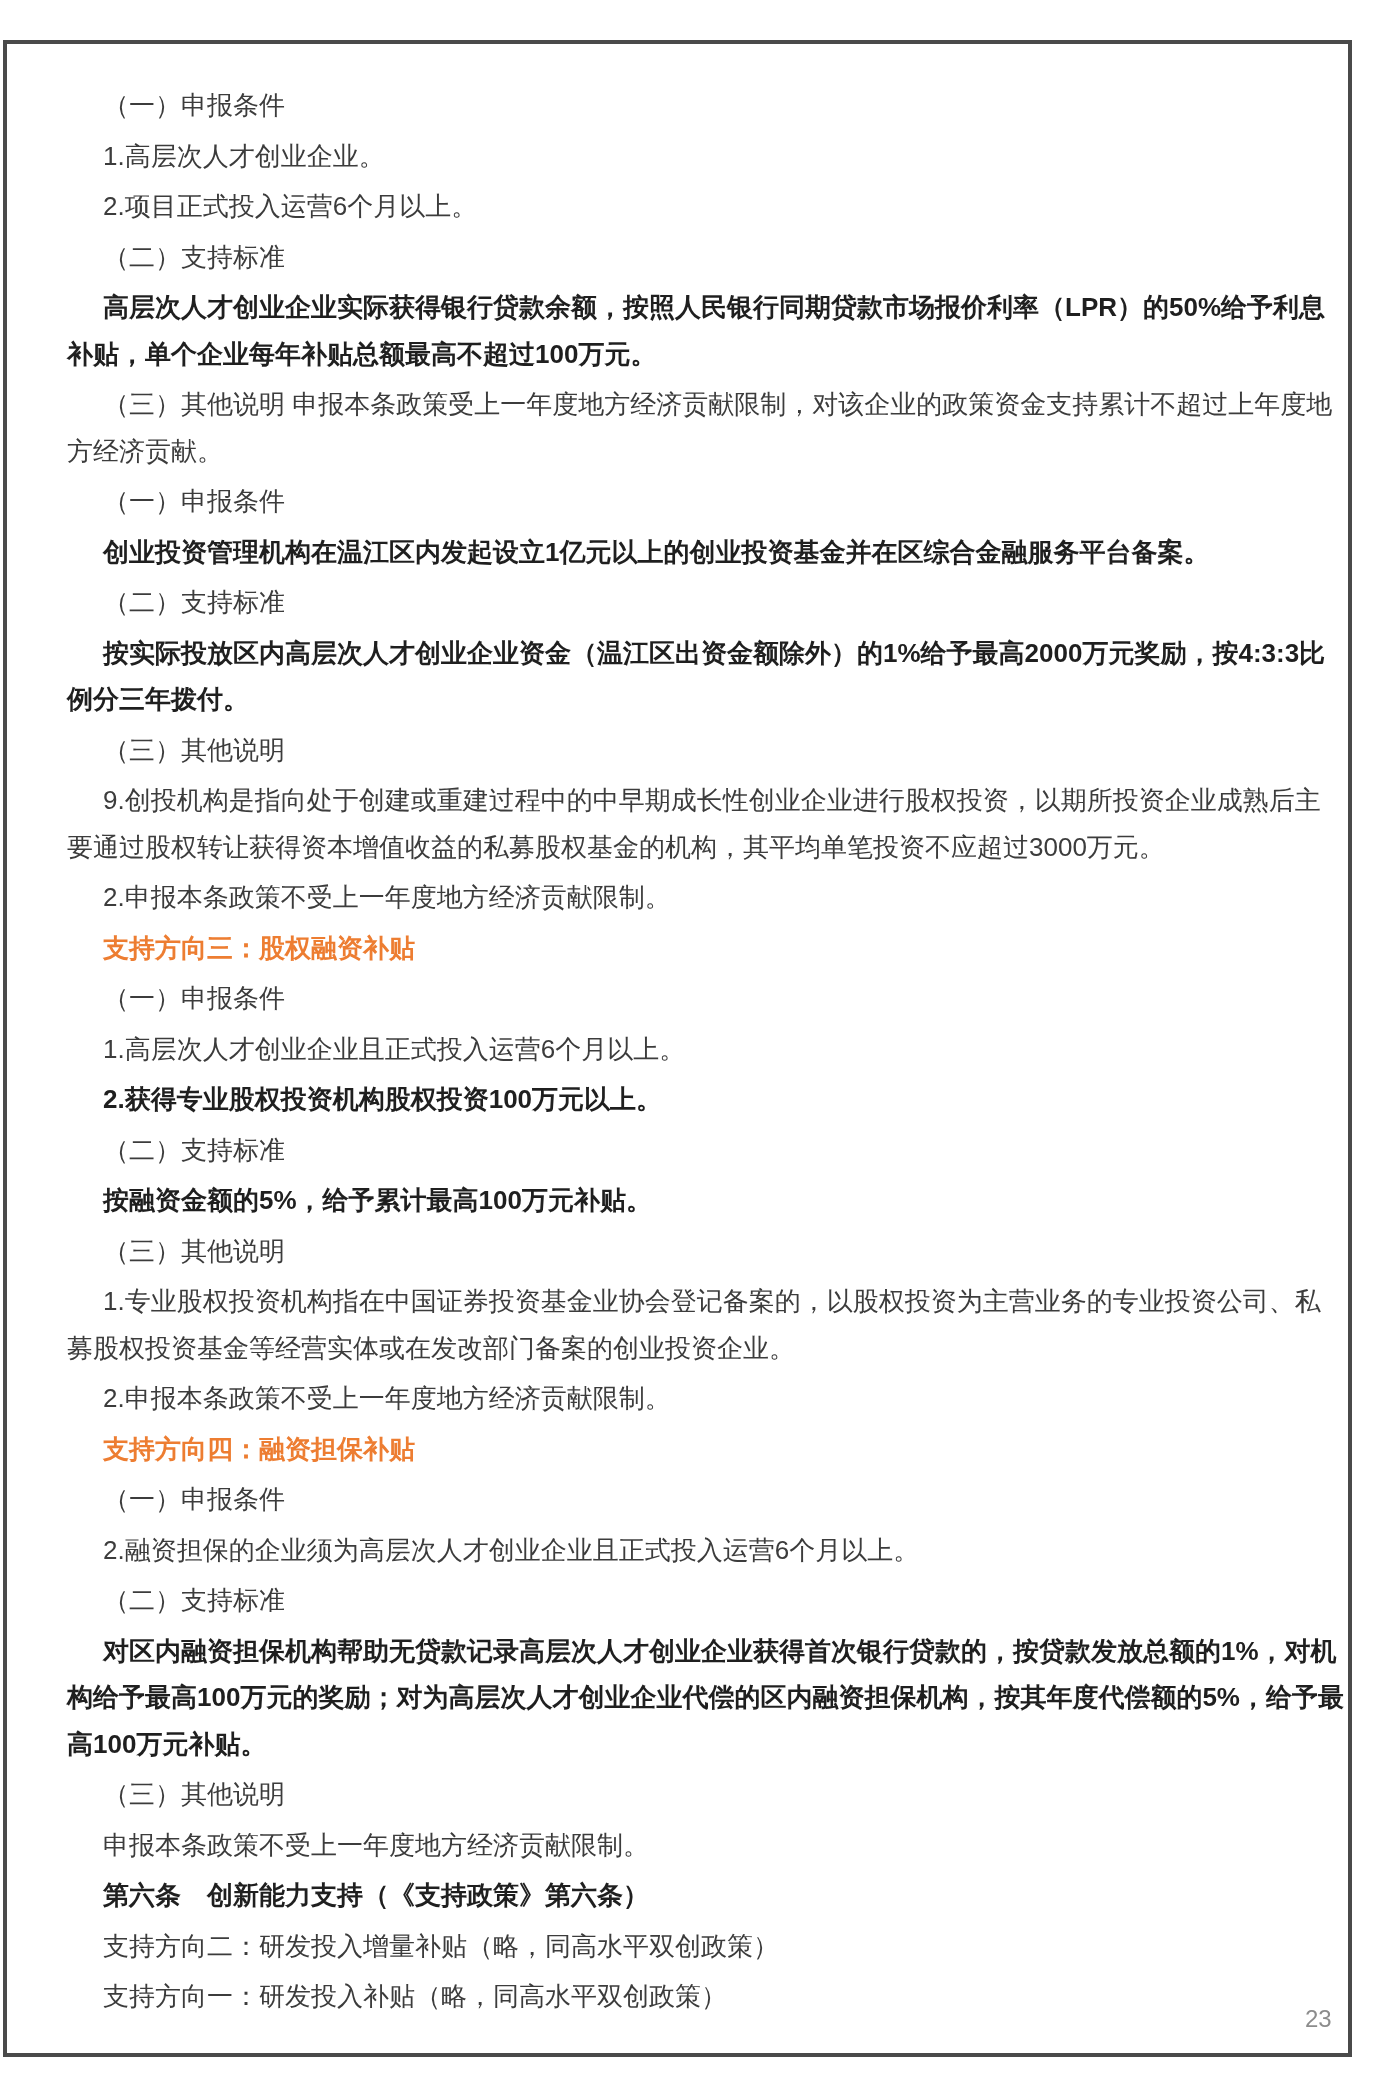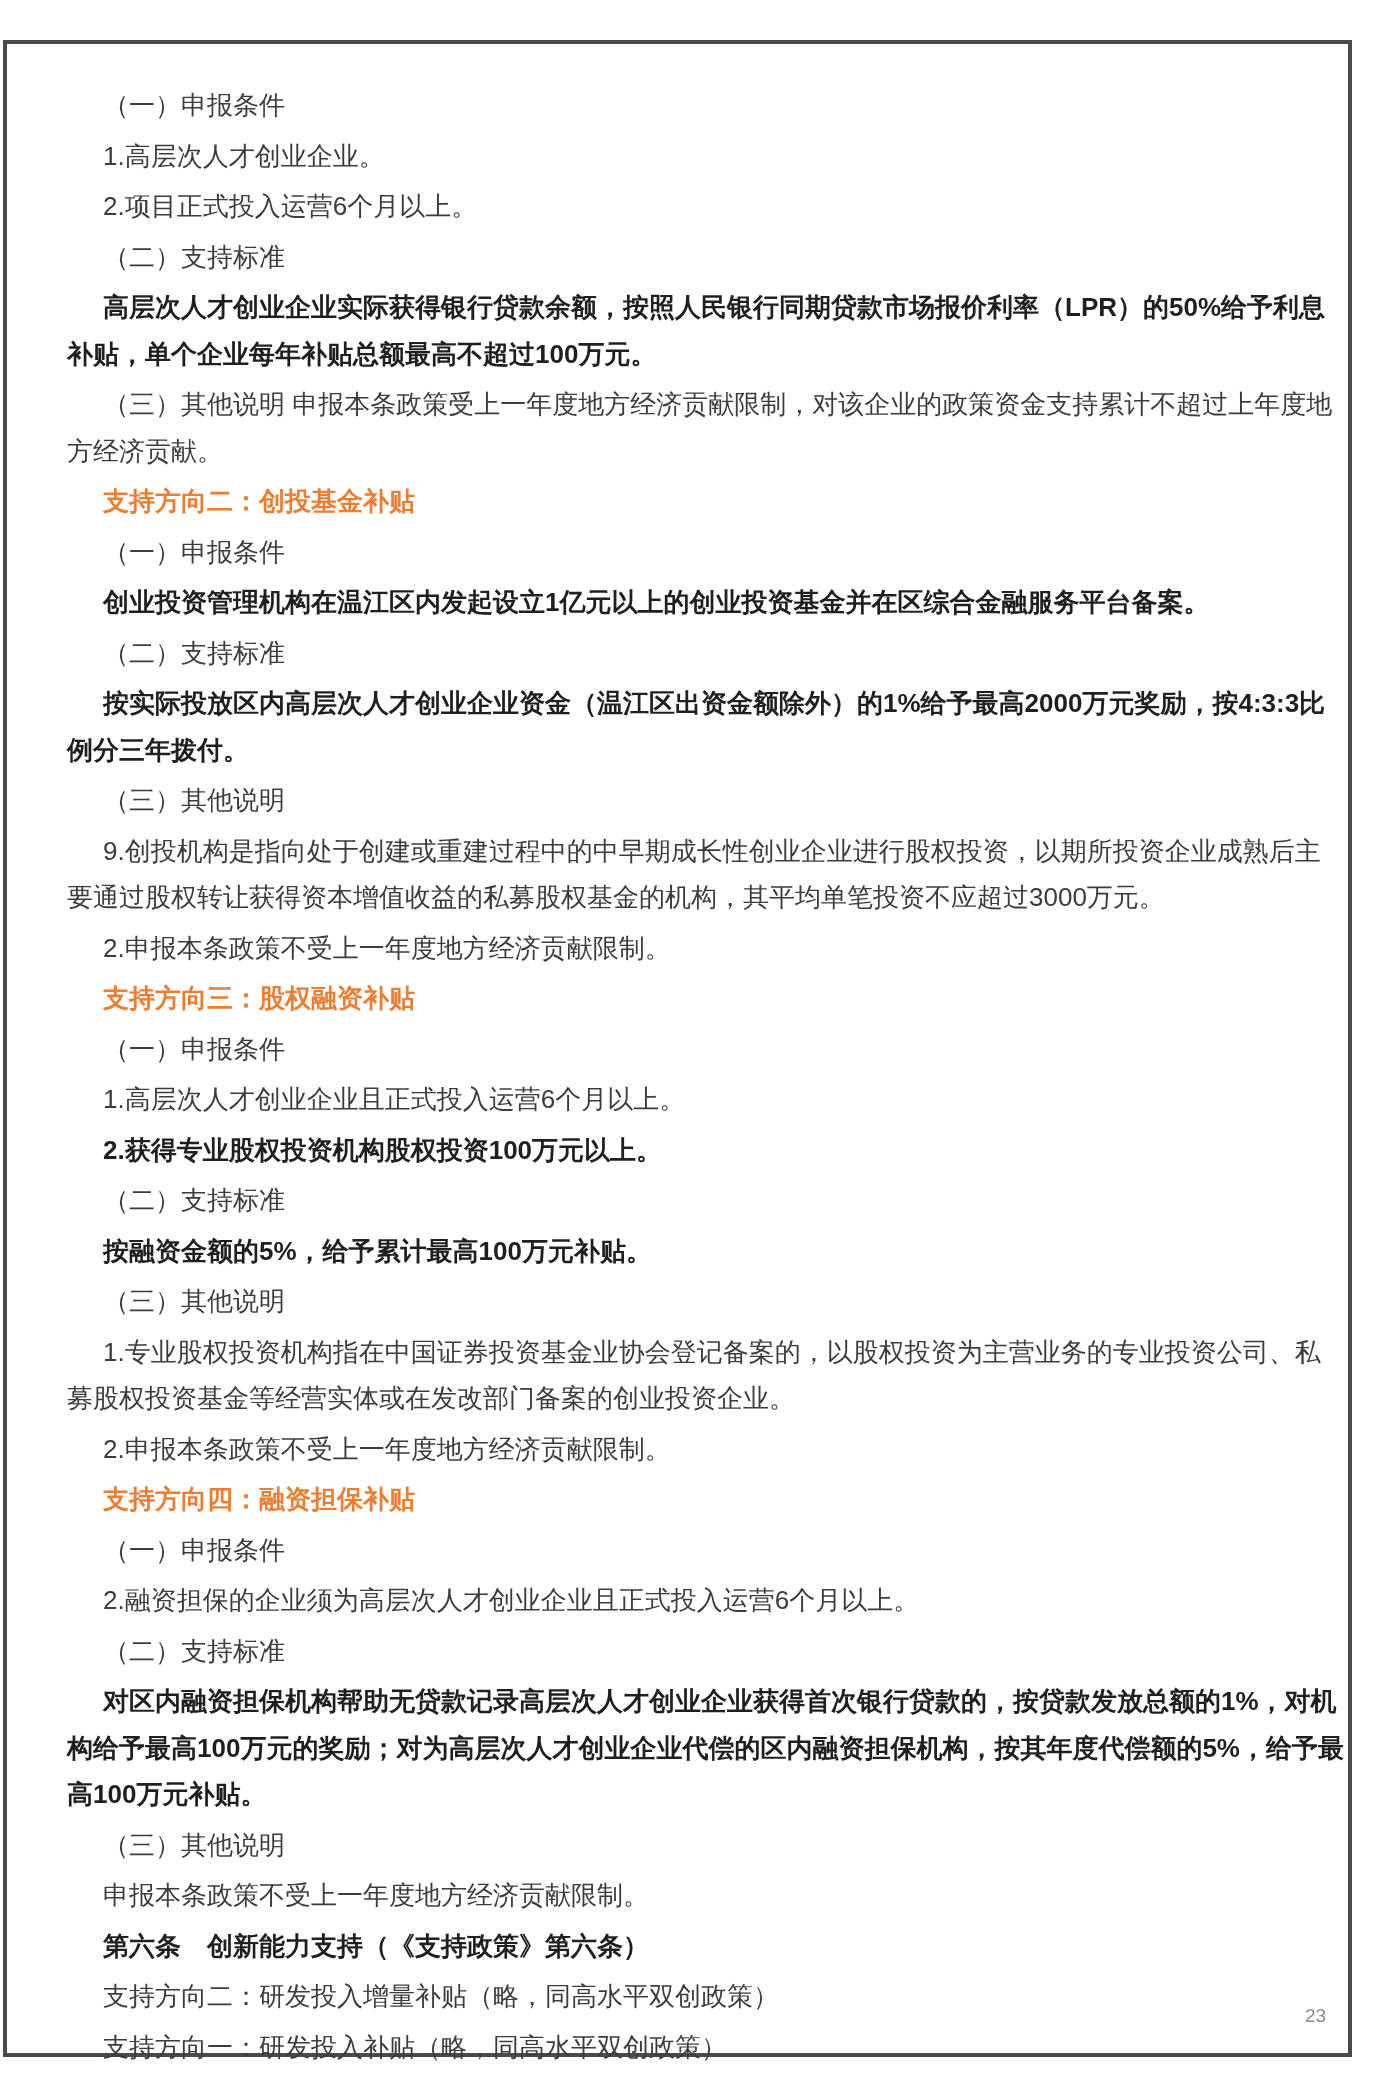--- a/index.html
+++ b/index.html
@@ -29,37 +29,36 @@
     text-indent:36px;
     letter-spacing:0px;
     word-break:break-all;
   }
   .p-normal{color:#3c3c3c;font-weight:normal;}
   .p-bold{color:#1f1f1f;font-weight:bold;}
   .p-orange{color:#ED7D31;font-weight:bold;}
   .page-number{
     position:absolute;
     left:1305px;top:2005px;
-    font-size:19px;
+    font-size:24px;
     color:#8c8c8c;
   }
 </style>
 </head>
 <body>
 
 <div class="page">
   <div class="frame"></div>
   <div class="content" id="doc-body">
       <p class="p-normal">（一）申报条件</p>
       <p class="p-normal">1.高层次人才创业企业。</p>
       <p class="p-normal">2.项目正式投入运营6个月以上。</p>
       <p class="p-normal">（二）支持标准</p>
       <p class="p-bold">高层次人才创业企业实际获得银行贷款余额，按照人民银行同期贷款市场报价利率（LPR）的50%给予利息补贴，单个企业每年补贴总额最高不超过100万元。</p>
       <p class="p-normal">（三）其他说明 申报本条政策受上一年度地方经济贡献限制，对该企业的政策资金支持累计不超过上年度地方经济贡献。</p>
-      <p class="p-orange">支持方向二：创投基金补贴</p>
       <p class="p-normal">（一）申报条件</p>
       <p class="p-bold">创业投资管理机构在温江区内发起设立1亿元以上的创业投资基金并在区综合金融服务平台备案。</p>
       <p class="p-normal">（二）支持标准</p>
       <p class="p-bold">按实际投放区内高层次人才创业企业资金（温江区出资金额除外）的1%给予最高2000万元奖励，按4:3:3比例分三年拨付。</p>
       <p class="p-normal">（三）其他说明</p>
       <p class="p-normal">9.创投机构是指向处于创建或重建过程中的中早期成长性创业企业进行股权投资，以期所投资企业成熟后主要通过股权转让获得资本增值收益的私募股权基金的机构，其平均单笔投资不应超过3000万元。</p>
       <p class="p-normal">2.申报本条政策不受上一年度地方经济贡献限制。</p>
       <p class="p-orange">支持方向三：股权融资补贴</p>
       <p class="p-normal">（一）申报条件</p>
       <p class="p-normal">1.高层次人才创业企业且正式投入运营6个月以上。</p>

